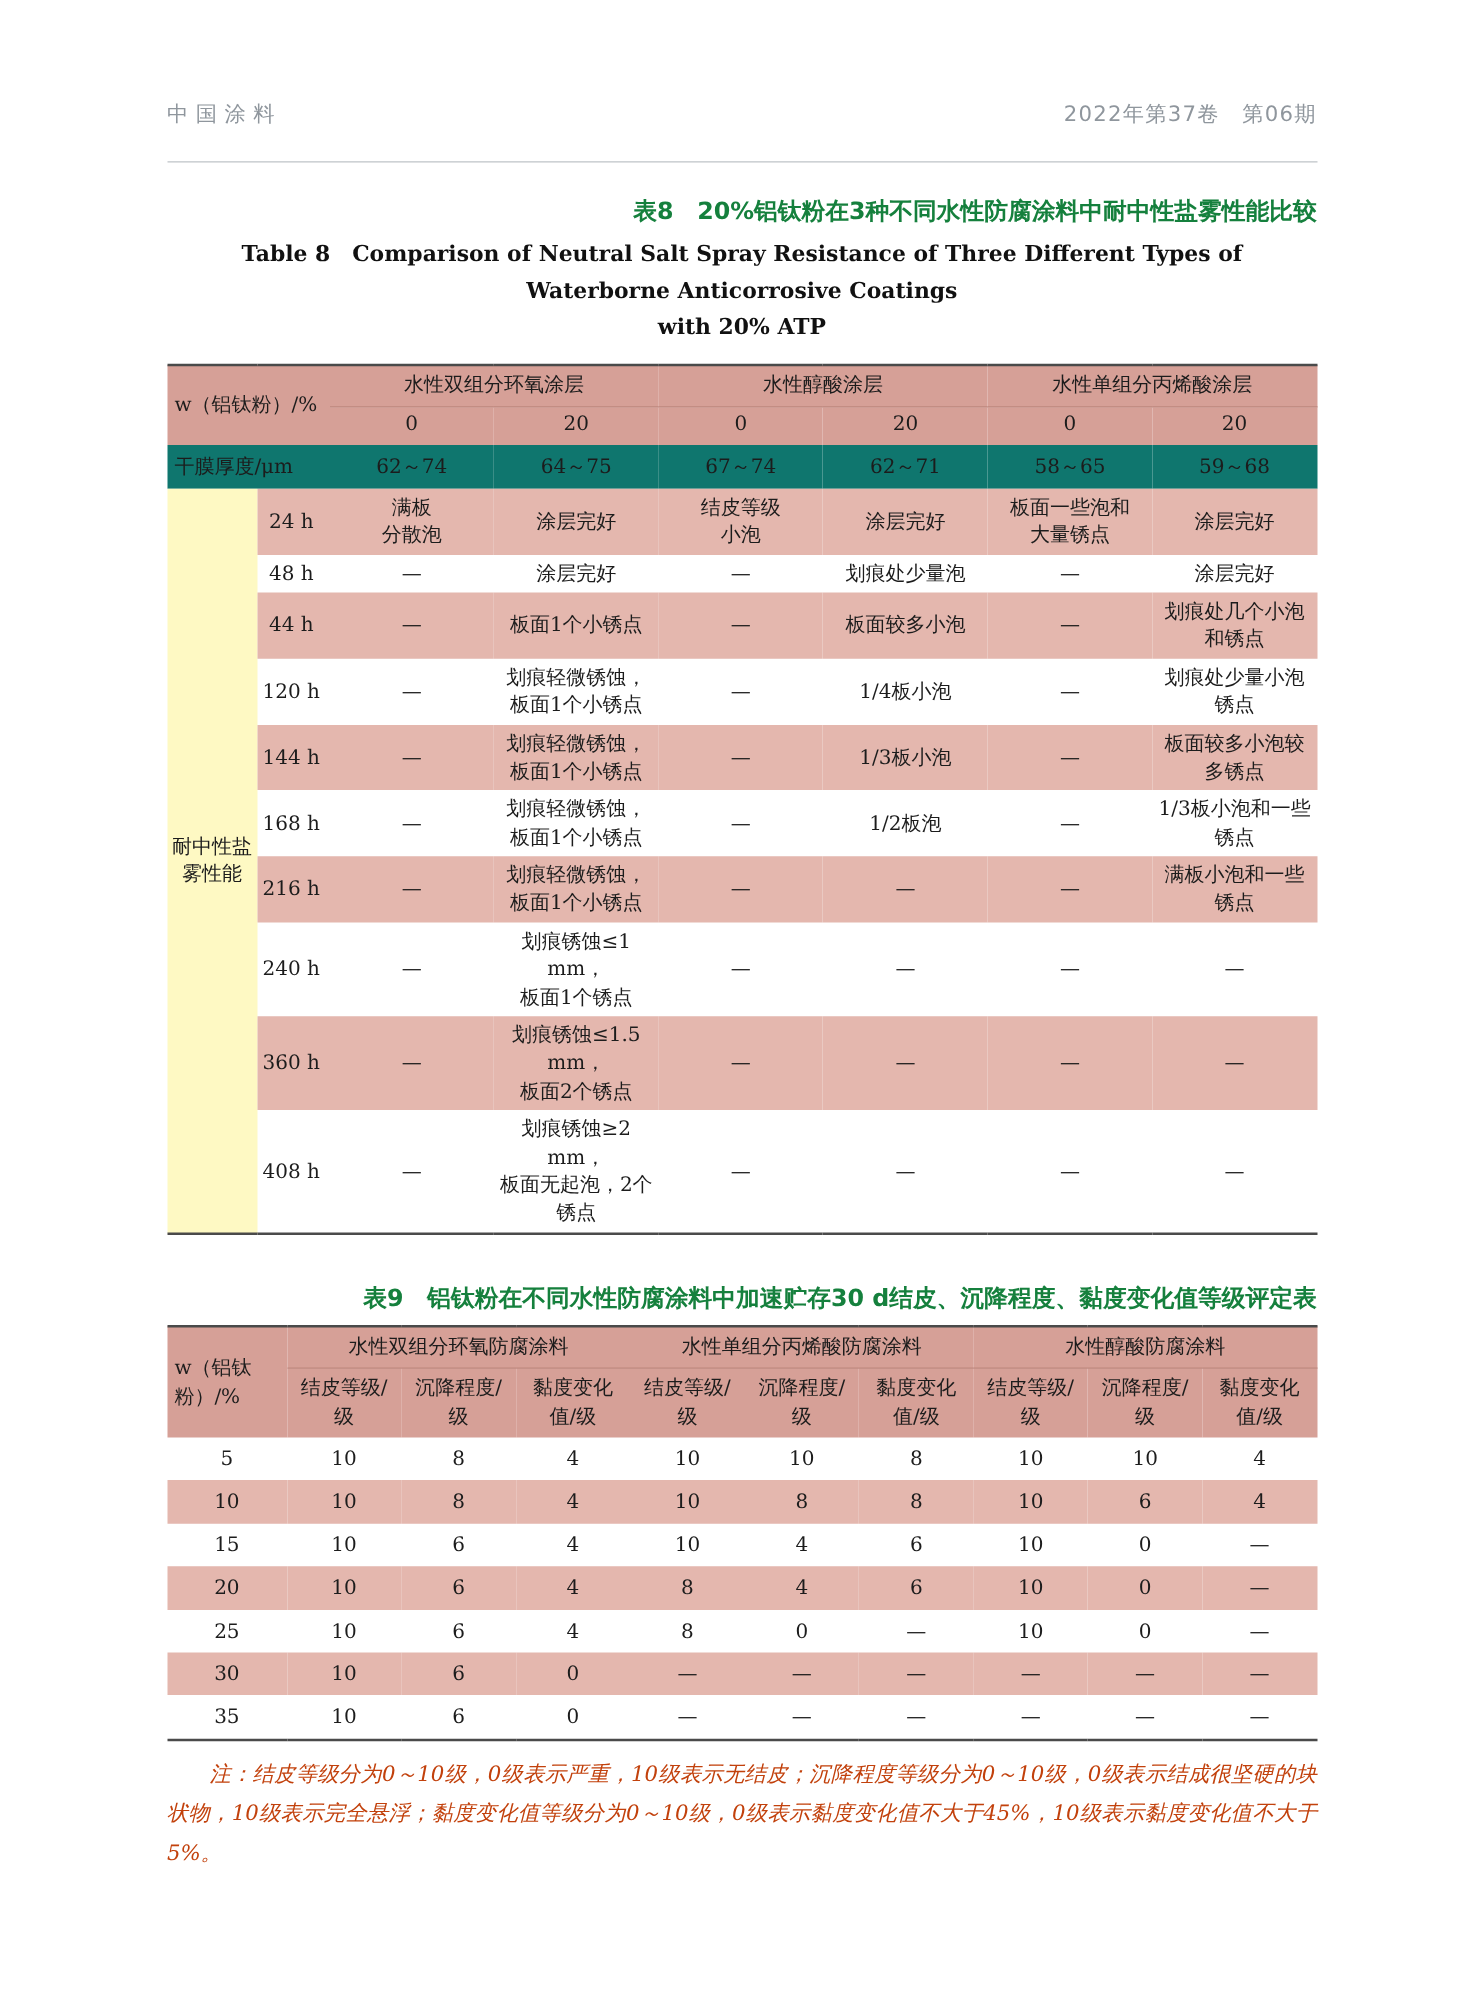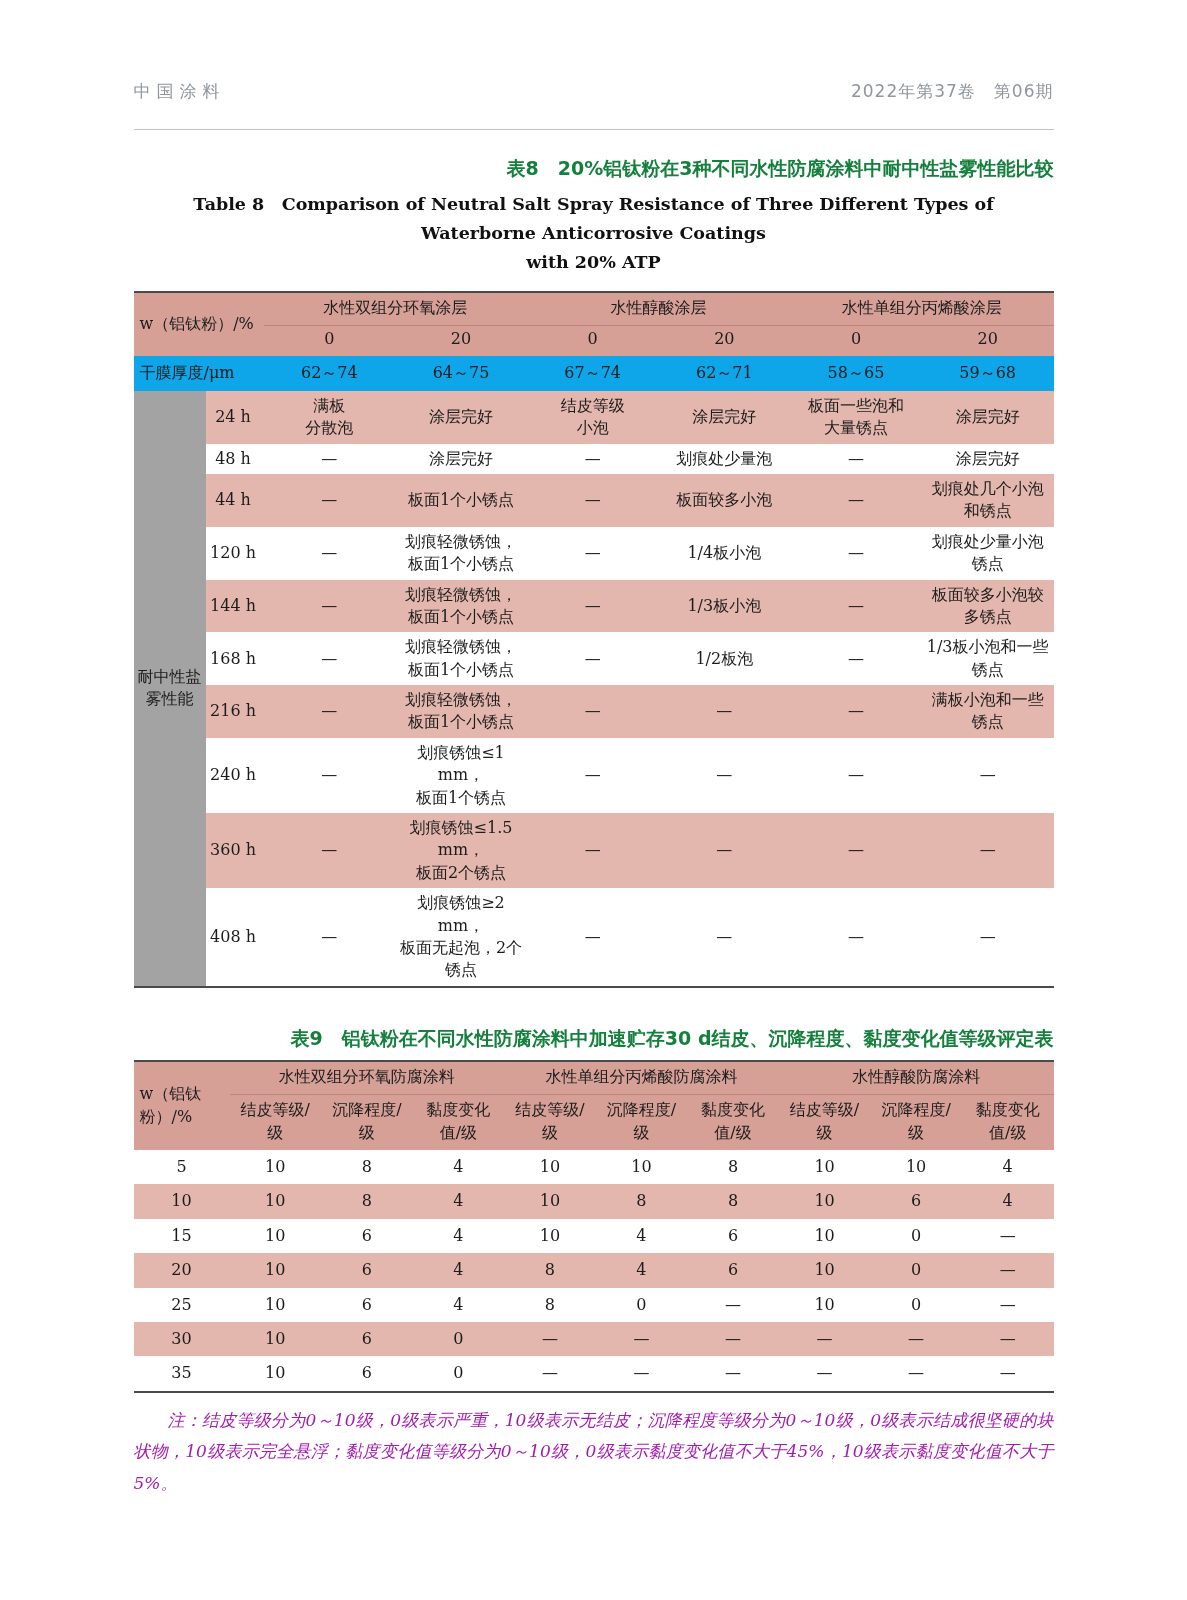--- a/index.html
+++ b/index.html
@@ -32,32 +32,32 @@
 
   
   table{width:100%;border-collapse:collapse;table-layout:fixed;}
   .dtable{border-top:2px solid #4a4a4a;border-bottom:2px solid #4a4a4a;}
   th,td{font-size:16px;font-weight:normal;text-align:center;padding:4px 3px;line-height:1.4;}
   thead th{background:#d6a097;}
   th.grp{font-family:"DejaVu Sans","Liberation Sans",sans-serif;border-bottom:1px solid #bd8density;}
   th.grp{border-bottom:1px solid #bd867d;padding-bottom:6px;}
   th.subnum{padding-top:2px;padding-bottom:6px;}
   th.toplabel{text-align:left;padding-left:6px;white-space:pre-line;}
-  tr.film td{background:#0ea5e9;padding:6px 3px;}
+  tr.film td{background:#0f766e;padding:6px 3px;}
   tr.film td.rowlabel{text-align:left;padding-left:6px;}
   tbody td{white-space:pre-line;}
   tr.stripe td{background:#e4b7ae;}
-  .t8 td.side{background:#a3a3a3;padding:2px;}
+  .t8 td.side{background:#fef9c3;padding:2px;}
   .t8 td.hour{padding-right:6px;}
   .t9 th.sub{font-family:"DejaVu Sans","Liberation Sans",sans-serif;white-space:pre-line;padding-bottom:6px;}
   .t9 tbody td{padding:6px 3px;}
 
   
   .note{
-    color:#a21caf;font-size:17px;line-height:1.85;text-indent:2em;text-align:justify;
+    color:#c2410c;font-size:17px;line-height:1.85;text-indent:2em;text-align:justify;
     margin:12px 0 0;font-style:italic;
   }
 </style>
 </head>
 <body>
 
 <div class="page">
 
   <div class="jheader">
     <span class="jname">中国涂料</span>

